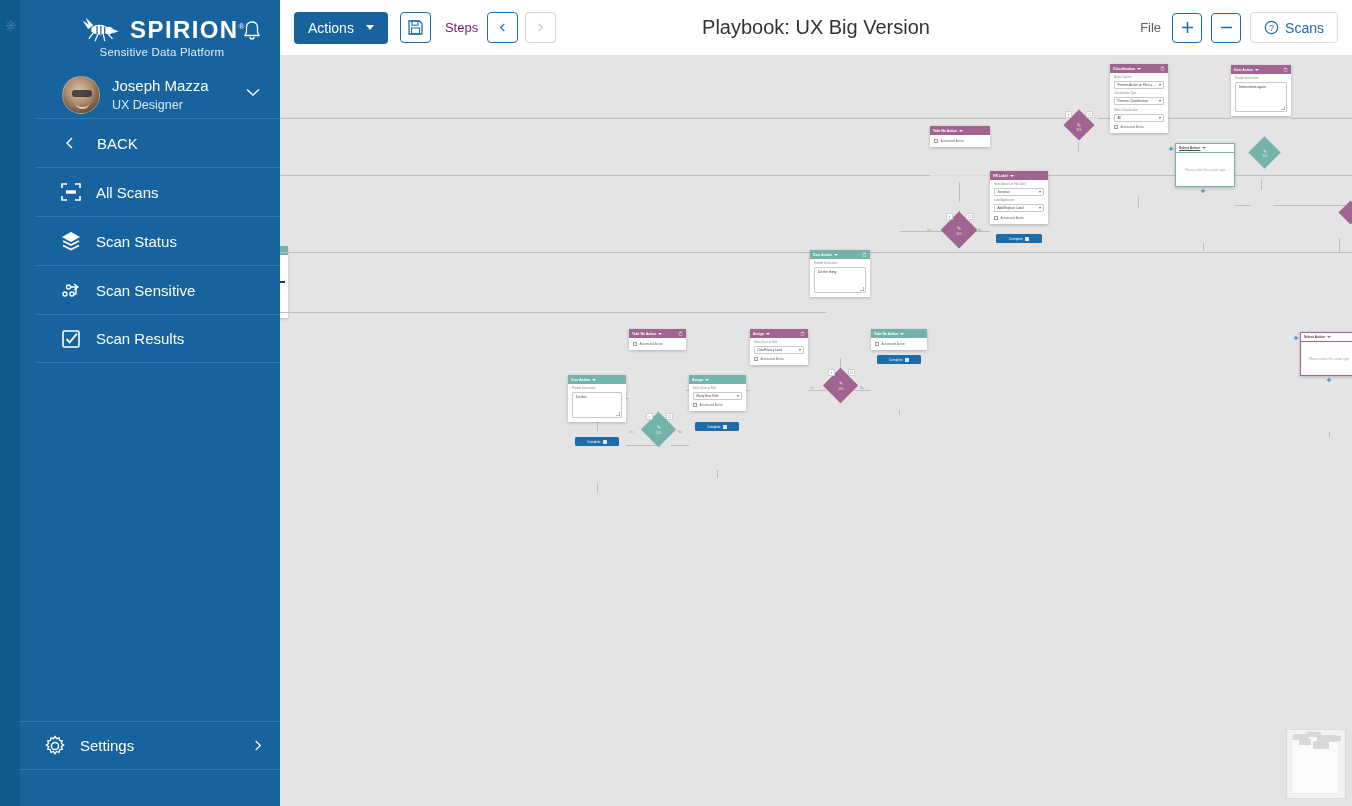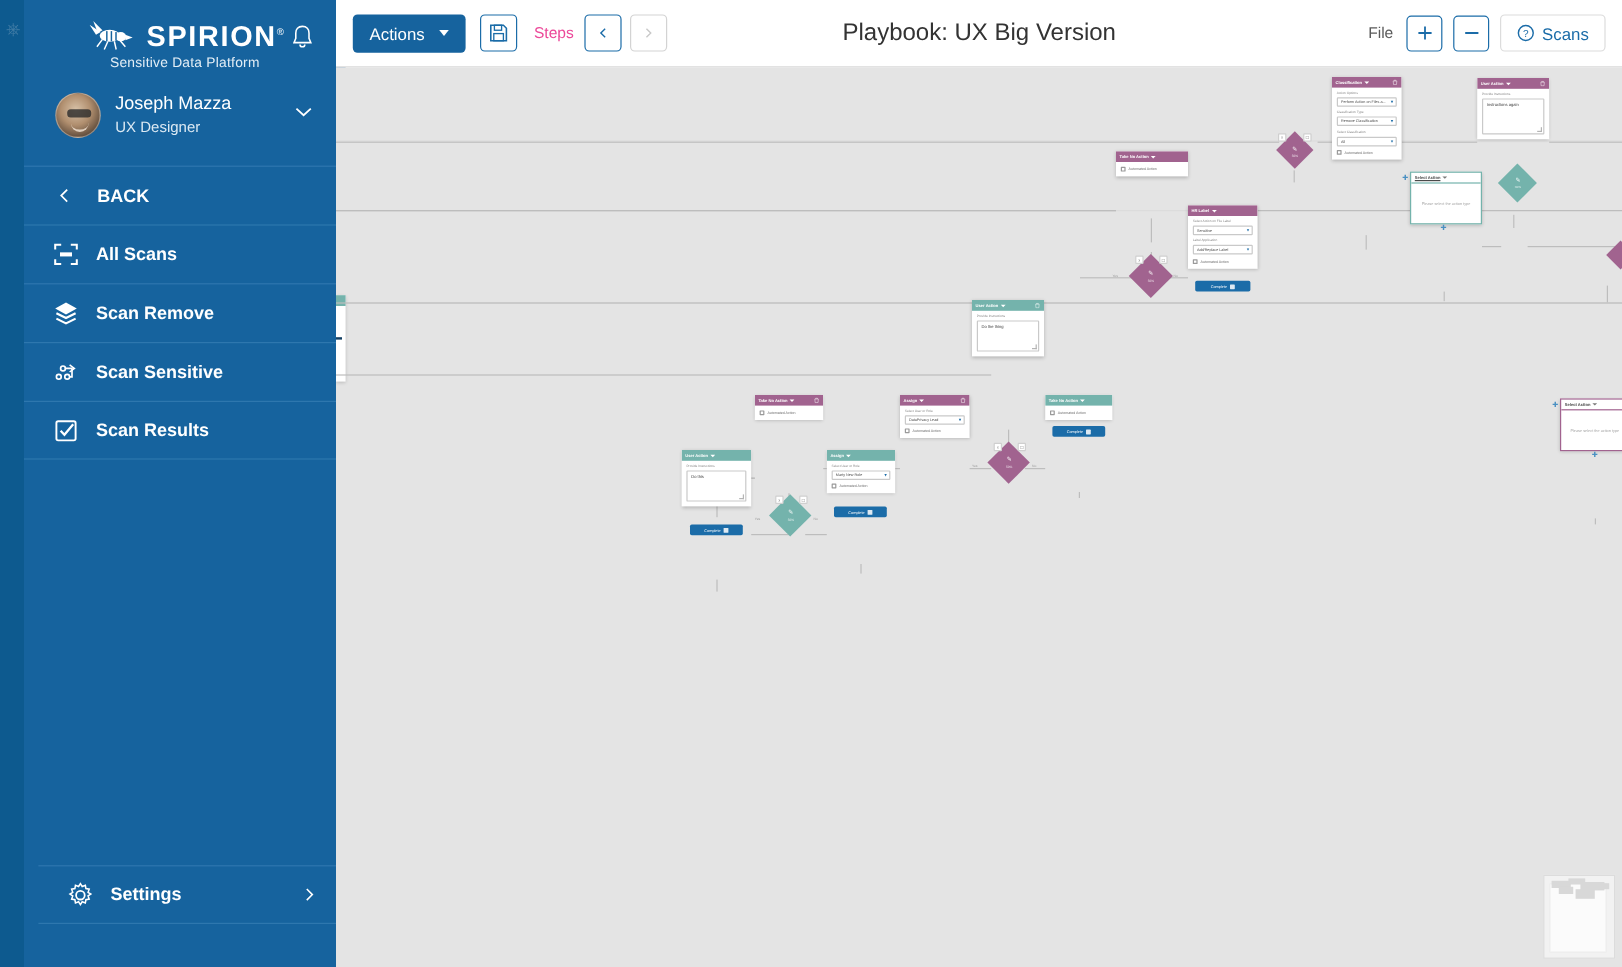--- a/index.html
+++ b/index.html
@@ -23,20 +23,21 @@
     width: 20px; height: 26px;
     color: #6d98b8; font-size: 15px; line-height: 26px; text-align: center;
     opacity: .55;
   }
 
   
   .sidebar {
     position: absolute; left: 20px; top: 0; width: 268px; height: 806px;
     background: #16639e;
     color: #ffffff;
+    padding-left: 16px;
   }
   .brand { padding: 14px 0 0 0; text-align: center; position: relative; }
   .brand-row { display: flex; align-items: flex-start; justify-content: center; gap: 8px; }
   .logo-wrap { display: flex; align-items: center; gap: 6px; }
   .bee-icon { width: 46px; height: 26px; display: block; }
   .wordmark {
     font-size: 24px; font-weight: bold; letter-spacing: 1.4px;
     line-height: 26px; color: #fff;
   }
   .wordmark sup { font-size: 8px; vertical-align: super; font-weight: normal; }
@@ -70,34 +71,34 @@
   .user-caret {
     position: absolute; right: 28px; top: 30px;
     width: 14px; height: 9px;
   }
 
   .section-title {
     font-size: 28px; font-weight: normal; color: #fff;
     padding: 26px 0 0 18px; line-height: 32px;
   }
 
-  .nav { margin-top: 23px; font-weight: bold; }
+  .nav { margin-top: 4px; }
   .nav-item {
     display: flex; align-items: center; gap: 14px;
     height: 49px; padding-left: 24px;
     border-top: 1px solid #2e77ae;
     font-size: 15px; color: #ffffff;
     cursor: pointer; position: relative;
   }
   .nav-item:last-child { border-bottom: 1px solid #2e77ae; }
   .nav-ico { width: 22px; height: 22px; flex: 0 0 22px; display: block; }
   .back-chevron { width: 14px; height: 14px; margin-left: 3px; }
   .nav-spacer { flex: 1; }
 
-  .settings-block { position: absolute; left: 12px; right: 0; bottom: 36px; font-weight: bold; }
+  .settings-block { position: absolute; left: 0; right: 0; bottom: 36px; }
   .settings-row {
     display: flex; align-items: center; gap: 14px;
     height: 49px; padding: 0 24px;
     border-top: 1px solid #2e77ae; border-bottom: 1px solid #2e77ae;
     font-size: 15px; cursor: pointer;
   }
   .version {
     text-align: center; font-size: 12.5px; color: #e6f0f8;
     padding-top: 12px; letter-spacing: .1px;
   }
@@ -118,21 +119,21 @@
     width: 0; height: 0; border-left: 4px solid transparent;
     border-right: 4px solid transparent; border-top: 5px solid #fff;
   }
   .icon-btn {
     width: 31px; height: 31px; border: 1px solid #1b6ca8; border-radius: 4px;
     background: #fff; cursor: pointer; display: flex; align-items: center;
     justify-content: center; color: #1b6ca8; padding: 0;
   }
   .icon-btn.disabled { border-color: #d3d3d3; color: #c9c9c9; cursor: default; }
   .save-btn { margin-left: 12px; }
-  .steps-label { margin-left: 14px; font-size: 13px; color: #ec4899; }
+  .steps-label { margin-left: 14px; font-size: 13px; color: #701a75; }
   .steps-nav { display: flex; gap: 7px; margin-left: 9px; }
   .chev { width: 9px; height: 9px; }
   .playbook-title {
     position: absolute; left: 0; right: 0; text-align: center;
     font-size: 20px; color: #333; pointer-events: none;
   }
   .toolbar-right {
     margin-left: auto; display: flex; align-items: center; gap: 9px;
     padding-right: 14px;
   }
@@ -328,21 +329,21 @@
         </svg>
         <span>All Scans</span>
       </div>
 
       <div class="nav-item">
         <svg class="nav-ico" viewBox="0 0 22 22">
           <path d="M11 2 L20 7 L11 12 L2 7 Z" fill="#ffffff"></path>
           <path d="M3 11 L11 15 L19 11" fill="none" stroke="#ffffff" stroke-width="1.8"></path>
           <path d="M3 15.5 L11 19.5 L19 15.5" fill="none" stroke="#ffffff" stroke-width="1.8"></path>
         </svg>
-        <span>Scan Remove</span>
+        <span>Scan Status</span>
       </div>
 
       <div class="nav-item">
         <svg class="nav-ico" viewBox="0 0 22 22">
           <circle cx="5" cy="15" r="2" fill="none" stroke="#ffffff" stroke-width="1.4"></circle>
           <circle cx="12" cy="15" r="2" fill="none" stroke="#ffffff" stroke-width="1.4"></circle>
           <circle cx="8.5" cy="8" r="2" fill="none" stroke="#ffffff" stroke-width="1.4"></circle>
           <path d="M10 8 H16 V15 H14" fill="none" stroke="#ffffff" stroke-width="1.4"></path>
           <path d="M14 5 l4 3 -4 3" fill="none" stroke="#ffffff" stroke-width="1.3"></path>
         </svg>

